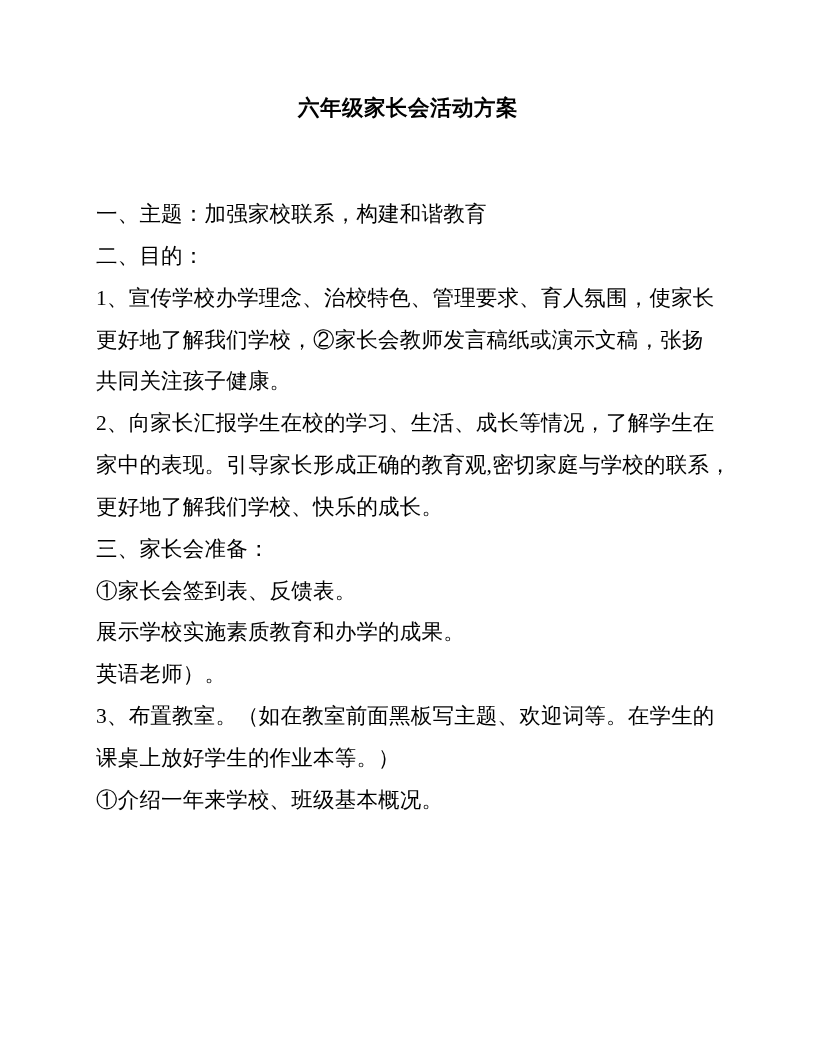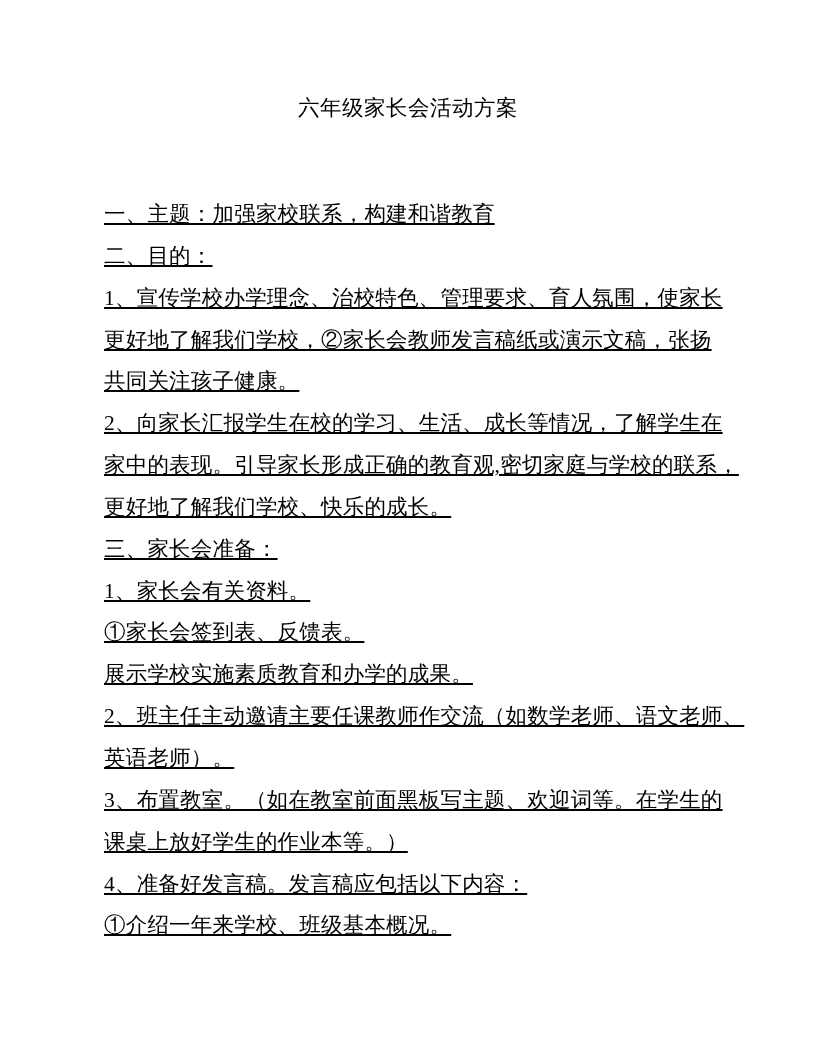--- a/index.html
+++ b/index.html
@@ -17,33 +17,32 @@
     overflow: hidden;
   }
   .doc-title {
     position: absolute;
     top: 88px;
     left: 96px;
     width: 624px;
     margin: 0;
     text-align: center;
     font-size: 21.5px;
-    font-weight: 400;
+    font-weight: 700;
     line-height: 41.8px;
     letter-spacing: 0.5px;
     white-space: nowrap;
   }
   .doc-body {
     position: absolute;
     top: 194px;
-    left: 104px;
+    left: 96px;
     width: 624px;
     font-size: 21.5px;
     line-height: 41.85px;
-    text-decoration: underline;
   }
   .doc-line {
     height: 41.85px;
     white-space: nowrap;
     letter-spacing: 0.2px;
   }
 </style>
 </head>
 <body>
 
@@ -53,23 +52,20 @@
   <div class="doc-body">
     <div class="doc-line">一、主题：加强家校联系，构建和谐教育</div>
     <div class="doc-line">二、目的：</div>
     <div class="doc-line">1、宣传学校办学理念、治校特色、管理要求、育人氛围，使家长</div>
     <div class="doc-line">更好地了解我们学校，②家长会教师发言稿纸或演示文稿，张扬</div>
     <div class="doc-line">共同关注孩子健康。</div>
     <div class="doc-line">2、向家长汇报学生在校的学习、生活、成长等情况，了解学生在</div>
     <div class="doc-line">家中的表现。引导家长形成正确的教育观,密切家庭与学校的联系，</div>
     <div class="doc-line">更好地了解我们学校、快乐的成长。</div>
     <div class="doc-line">三、家长会准备：</div>
-    <div class="doc-line">1、家长会有关资料。</div>
     <div class="doc-line">①家长会签到表、反馈表。</div>
     <div class="doc-line">展示学校实施素质教育和办学的成果。</div>
-    <div class="doc-line">2、班主任主动邀请主要任课教师作交流（如数学老师、语文老师、</div>
     <div class="doc-line">英语老师）。</div>
     <div class="doc-line">3、布置教室。（如在教室前面黑板写主题、欢迎词等。在学生的</div>
     <div class="doc-line">课桌上放好学生的作业本等。）</div>
-    <div class="doc-line">4、准备好发言稿。发言稿应包括以下内容：</div>
     <div class="doc-line">①介绍一年来学校、班级基本概况。</div>
   </div>
 </div>
 
 </body></html>

